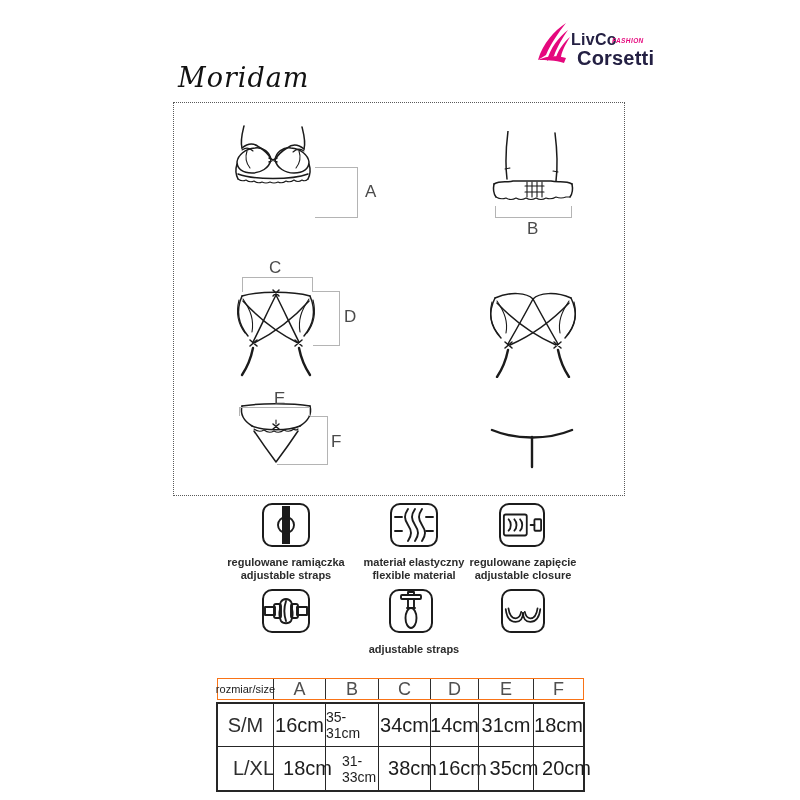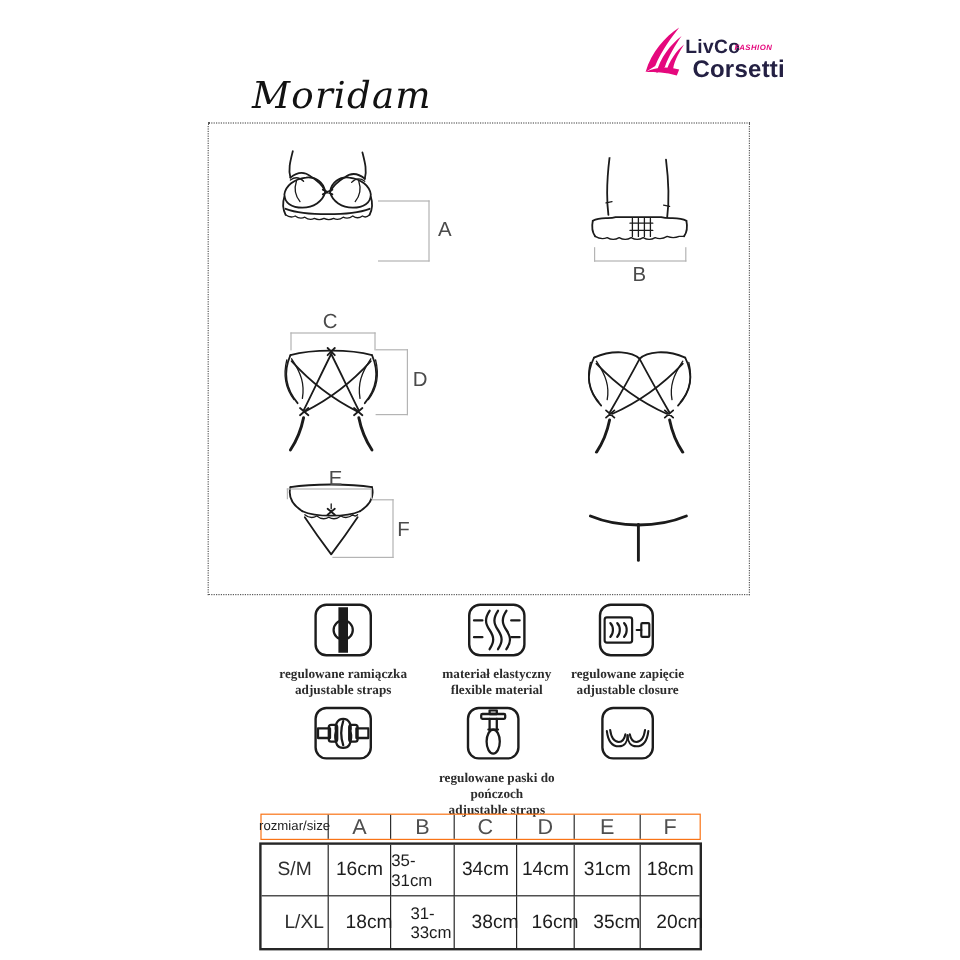--- a/index.html
+++ b/index.html
@@ -7,46 +7,46 @@
   body { font-family:"Liberation Sans", sans-serif; }
   .stage { position:relative; width:800px; height:800px; background:#fff; overflow:hidden; }
   .abs { position:absolute; }
 
   
   .logo { position:absolute; left:536px; top:20px; width:120px; height:52px; }
   .logo-livco { position:absolute; left:35px; top:11px; font-size:16px; font-weight:bold; color:#242043; letter-spacing:0.3px; }
   .logo-fashion { position:absolute; left:76px; top:17px; font-size:6.5px; font-weight:bold; font-style:italic; color:#e5087d; letter-spacing:0.4px; }
   .logo-corsetti { position:absolute; left:41px; top:27px; font-size:20px; font-weight:bold; color:#242043; letter-spacing:0.2px; }
 
-  .page-title { position:absolute; left:178px; top:62px; font-family:"DejaVu Serif", serif; font-style:italic; font-size:31px; color:#121212; letter-spacing:1px;margin-left:32px; }
+  .page-title { position:absolute; left:178px; top:62px; font-family:"DejaVu Serif", serif; font-style:italic; font-size:27px; color:#121212; letter-spacing:1px; }
 
   .panel { position:absolute; left:173px; top:102px; width:452px; height:394px; border:1px dotted #5a5a5a; }
 
   svg.draw path, svg.draw line { stroke:#1b1b1b; fill:none; stroke-width:1.5; stroke-linecap:round; stroke-linejoin:round; }
   svg.draw path.thick { stroke-width:2.4; }
   svg.draw path.thin { stroke-width:1.1; }
 
   .bracket { position:absolute; border:0 solid #b4b4b4; }
   .mlabel { position:absolute; font-size:17px; color:#4b4b4b; }
 
   .icon-box { position:absolute; border:2px solid #1c1c1c; border-radius:10px; display:flex; align-items:center; justify-content:center; background:#fff; }
   .icon-box svg path, .icon-box svg rect, .icon-box svg circle, .icon-box svg ellipse { stroke:#1b1b1b; fill:none; stroke-width:1.9; stroke-linecap:round; stroke-linejoin:round; }
   .icon-box svg .fill { fill:#1b1b1b; stroke:none; }
 
   .caption { position:absolute; transform:translateX(-50%); text-align:center; font-size:11px; font-weight:bold; color:#2c2c2c; line-height:13px; }
-  .caption span { display:block;font-family:Liberation Serif, serif; }
+  .caption span { display:block; }
 
   
   .size-header { position:absolute; left:217px; top:678px; display:grid; grid-template-columns:56px 52px 53px 52px 48px 55px 49px; border:1px solid #f97316; }
   .size-header > div { height:20px; border-right:1px solid #2f2f2f; display:flex; align-items:center; justify-content:center; font-size:18px; color:#4f4f4f; }
   .size-header > div:last-child { border-right:none; }
   .size-header .hdr-size { font-size:11px; color:#222; }
 
   .size-data { position:absolute; left:216px; top:702px; display:grid; grid-template-columns:56px 52px 53px 52px 48px 55px 49px; grid-auto-rows:43px; border:2px solid #262626; }
-  .size-data > div { border-right:1px solid #262626; border-bottom:1px solid #262626; display:flex; align-items:center; justify-content:center; font-size:16px; color:#1d1d1d; }
+  .size-data > div { border-right:1px solid #262626; border-bottom:1px solid #262626; display:flex; align-items:center; justify-content:center; font-size:20px; color:#1d1d1d; }
   .size-data > div:nth-child(7n) { border-right:none; }
   .size-data > div:nth-child(n+8) { border-bottom:none;padding-left:16px; }
   .size-data .rowlabel { color:#2e2e2e; }
   .size-data .small { font-size:14px; }
 </style>
 </head>
 <body>
 
 <div class="stage">
 
@@ -222,21 +222,20 @@
   </div>
   <div class="caption" style="left:523px;top:556px;width:140px;">
     <span>regulowane zapięcie</span>
     <span>adjustable closure</span>
   </div>
   <div class="caption" style="left:414px;top:556px;width:134px;">
     <span>materiał elastyczny</span>
     <span>flexible material</span>
   </div>
   <div class="caption" style="left:414px;top:643px;width:112px;">
-    <span>regulowane paski do pończoch</span>
     <span>adjustable straps</span>
   </div>
 
   <div class="size-header">
     <div class="hdr-size">rozmiar/size</div>
     <div>A</div>
     <div>B</div>
     <div>C</div>
     <div>D</div>
     <div>E</div>

